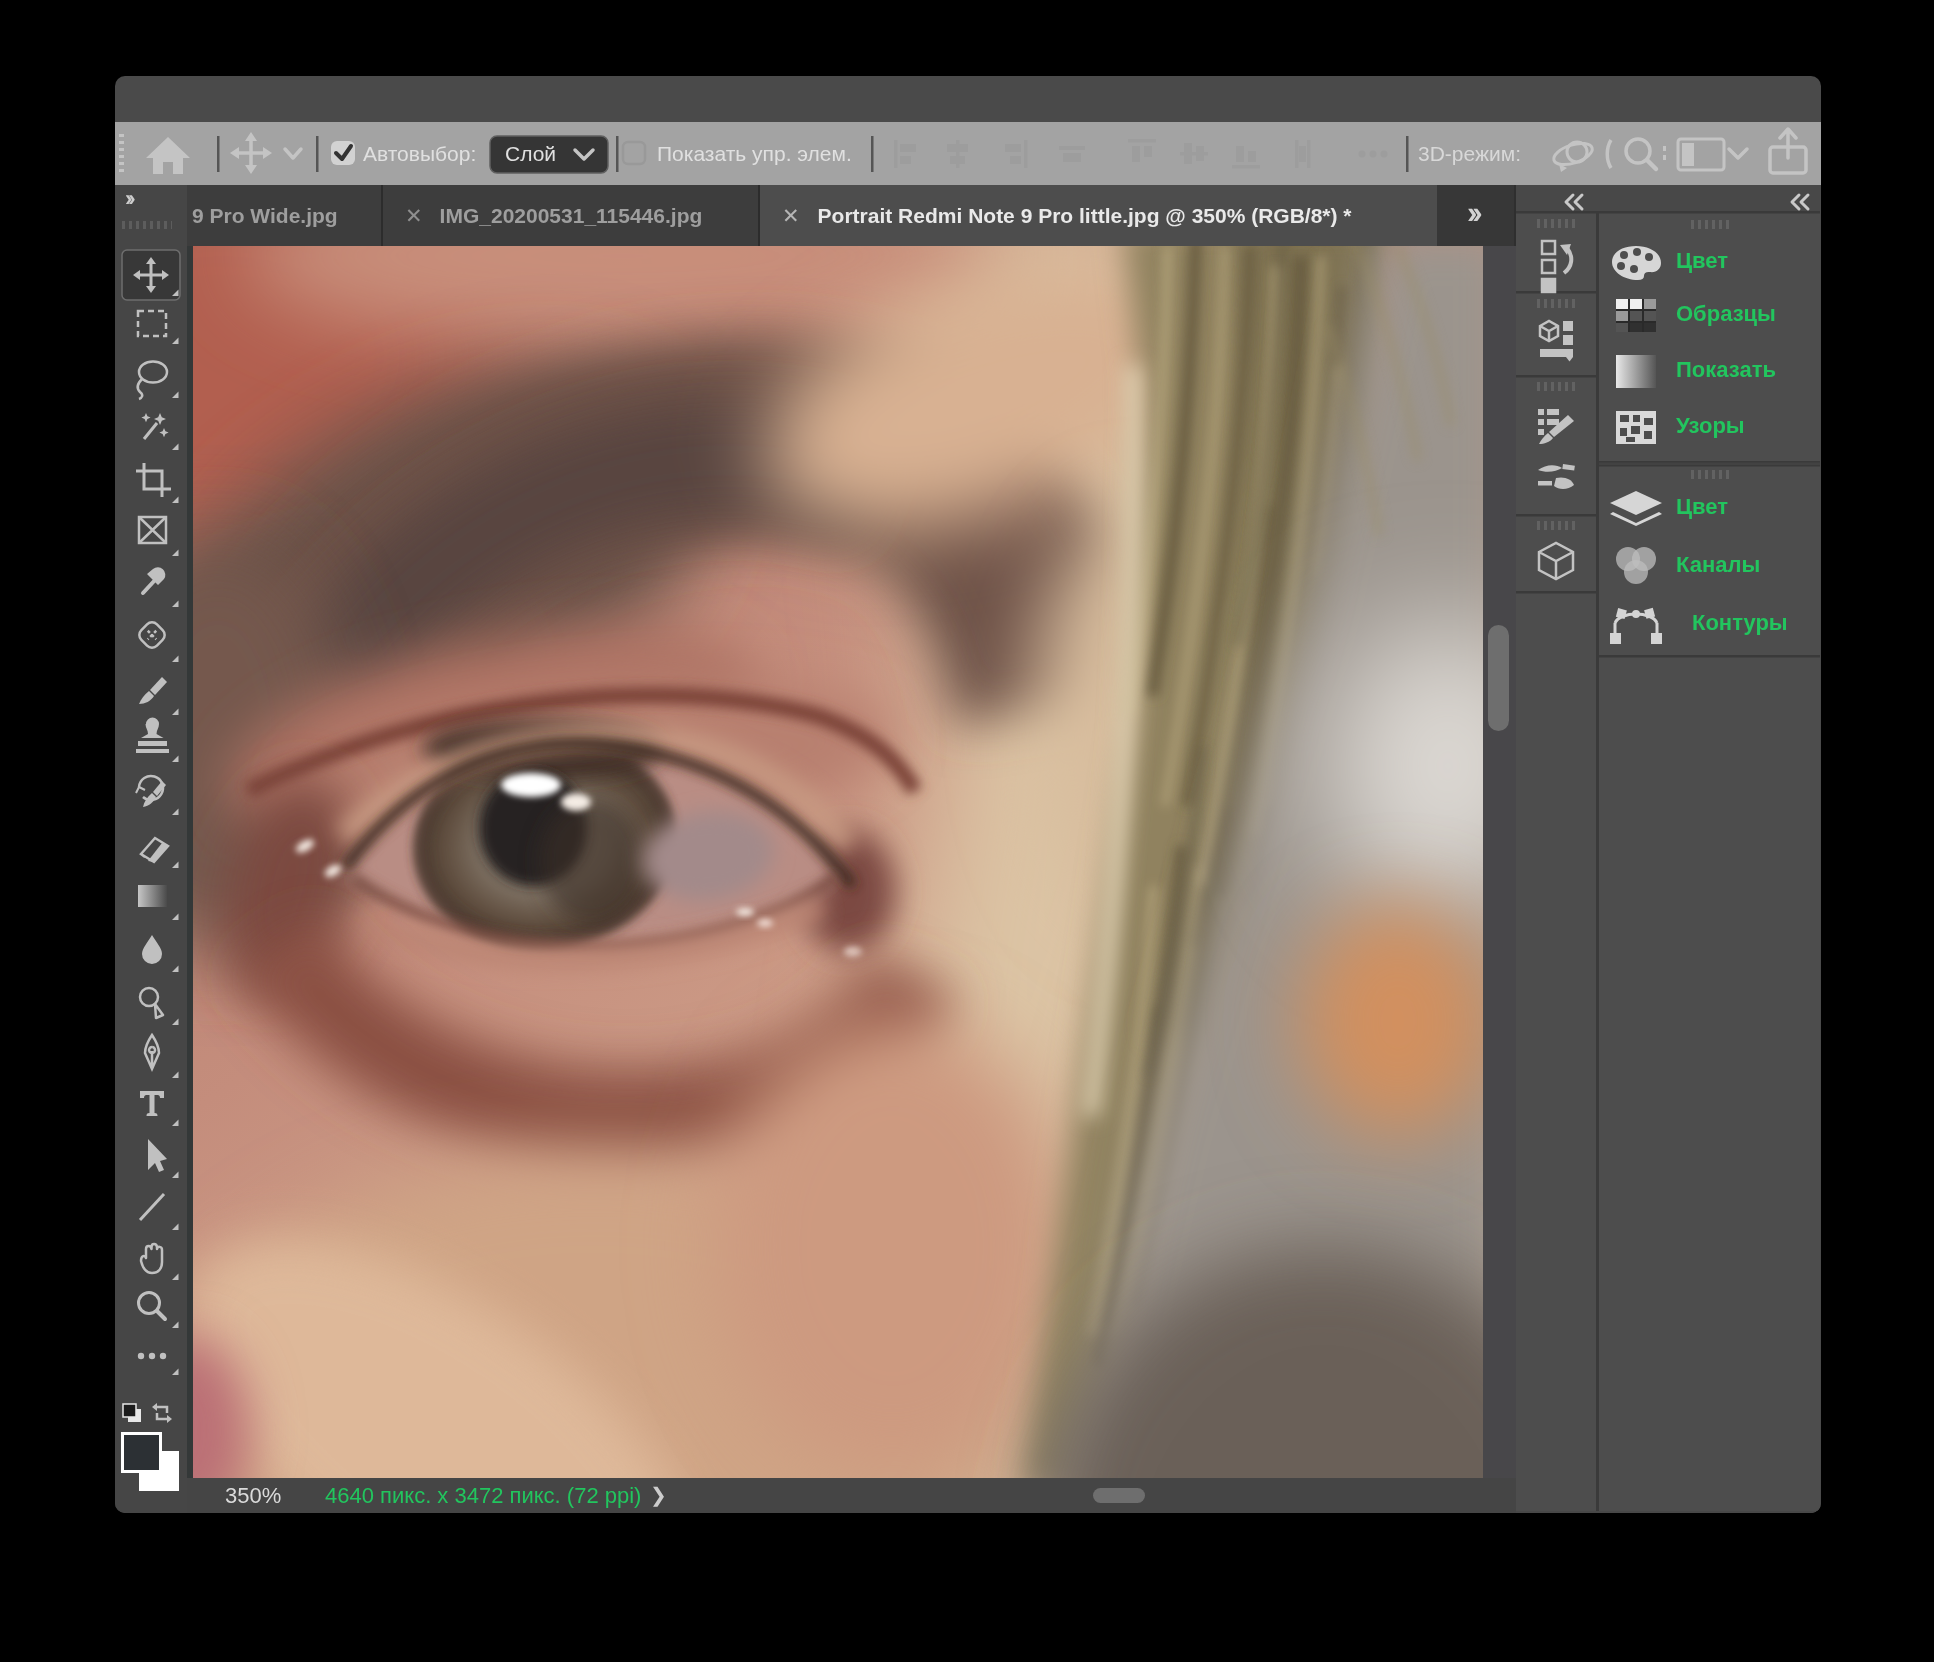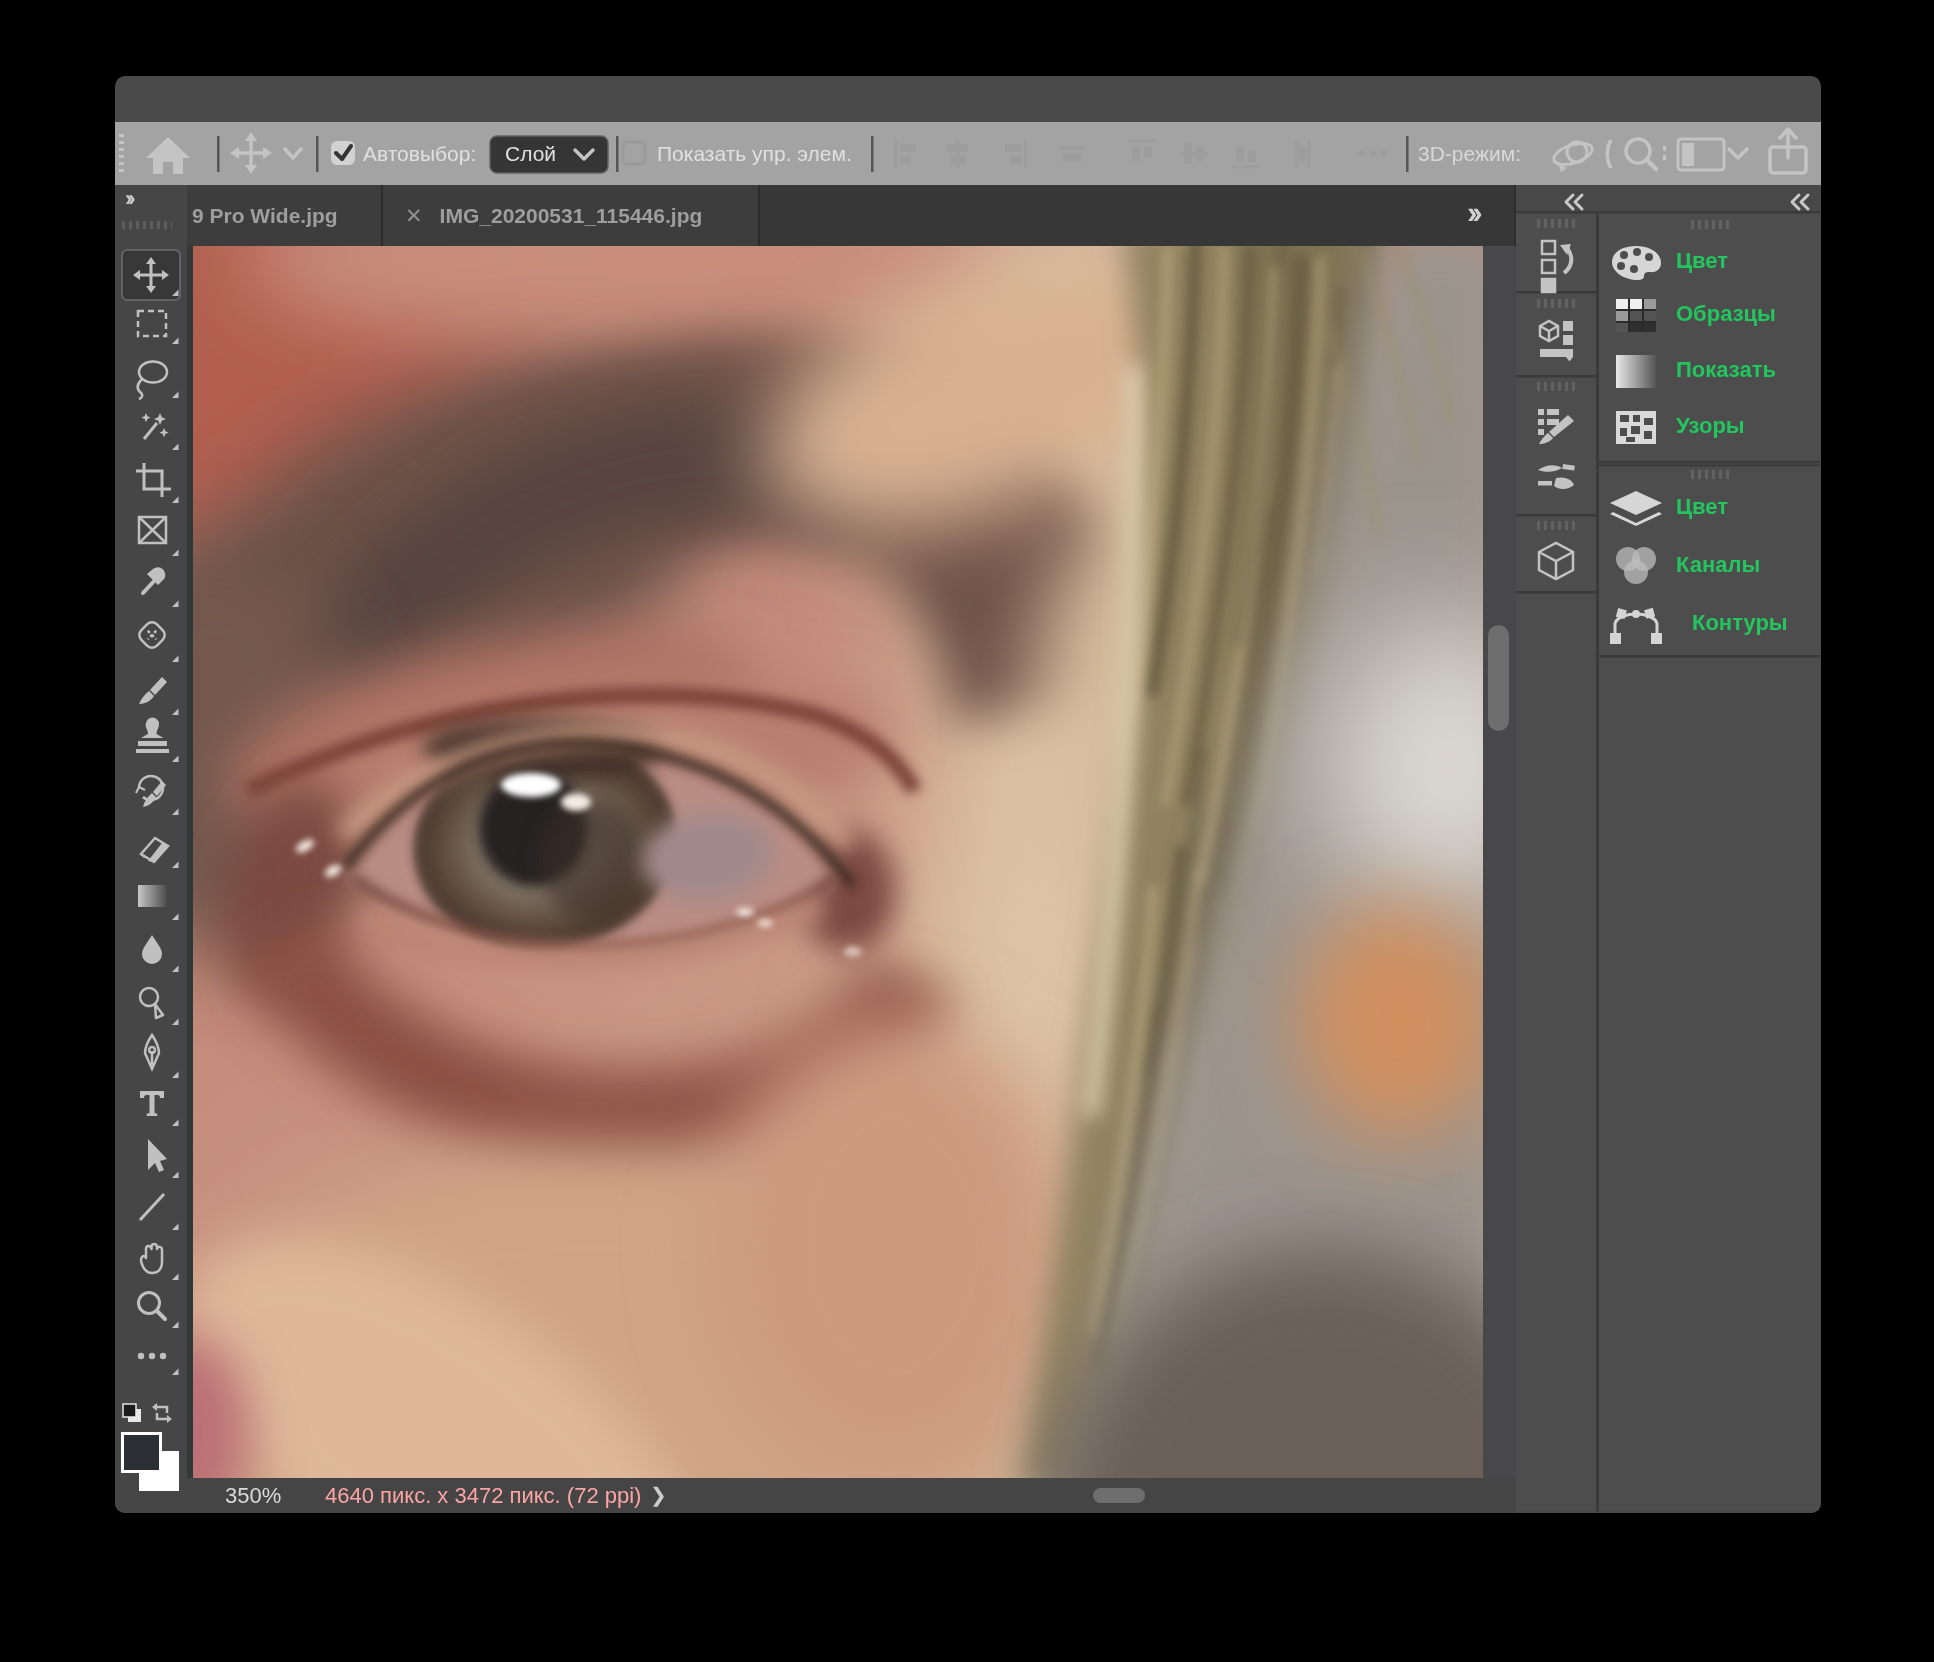--- a/index.html
+++ b/index.html
@@ -124,20 +124,21 @@
           <rect x="1548" y="33" width="3" height="5"></rect>
         </g>
   </svg>
   </div>
 
   <div id="tabbar">
     <div class="tab" style="left:72px;width:194px;background:#3d3d3d;"><span style="margin-left:5px;">9 Pro Wide.jpg</span></div>
     <div style="position:absolute;left:266px;top:0;width:2px;height:62px;background:#2c2c2c;"></div>
     <div class="tab" style="left:268px;width:375px;background:#3d3d3d;"><span style="margin-left:22px;color:#8f8f8f;font-weight:normal;">✕</span><span style="margin-left:17px;">IMG_20200531_115446.jpg</span></div>
     <div style="position:absolute;left:643px;top:0;width:2px;height:62px;background:#2c2c2c;"></div>
+    <div class="tab" style="left:645px;width:677px;background:#4d4d4d;color:#e9e9e9;"><span style="margin-left:22px;color:#b5b5b5;font-weight:normal;">✕</span><span style="margin-left:18px;">Portrait Redmi Note 9 Pro little.jpg @ 350% (RGB/8*) *</span></div>
     <div style="position:absolute;left:1352px;top:0;width:60px;height:62px;line-height:56px;color:#d2d2d2;font-size:31px;font-weight:bold;letter-spacing:-5px;">››</div>
     <div style="position:absolute;left:1399px;top:0;width:3px;height:62px;background:#2f2f2f;"></div>
   </div>
 
   <div id="toolspanel">
   <div style="position:absolute;left:10px;top:1px;color:#cccccc;font-size:22px;font-weight:bold;letter-spacing:-4px;">››</div>
   <div style="position:absolute;left:7px;top:36px;width:50px;height:8px;background:repeating-linear-gradient(90deg,#5d5d5d 0 3px,transparent 3px 7px);"></div>
   <svg width="72" height="1328" viewBox="0 0 72 1328">
     <defs>
       <linearGradient id="gtool" x1="0" y1="0" x2="1" y2="0">
@@ -391,21 +392,21 @@
     </g>
   </svg>
   </div>
 
   <div id="vscroll">
     <div style="position:absolute;left:5px;top:379px;width:21px;height:106px;border-radius:11px;background:#6e6e6e;"></div>
   </div>
 
   <div id="statusbar">
     <div style="position:absolute;left:38px;top:0;height:35px;line-height:35px;font-size:22px;color:#dadada;">350%</div>
-    <div style="position:absolute;left:138px;top:0;height:35px;line-height:35px;font-size:22px;color:#fca5a5;">4640 пикс. x 3472 пикс. (72 ppi)</div>
+    <div style="position:absolute;left:138px;top:0;height:35px;line-height:35px;font-size:22px;color:#22c55e;">4640 пикс. x 3472 пикс. (72 ppi)</div>
     <div style="position:absolute;left:463px;top:0;height:35px;line-height:35px;font-size:20px;color:#cccccc;">❯</div>
     <div style="position:absolute;left:906px;top:10px;width:52px;height:15px;border-radius:8px;background:#6e6e6e;"></div>
   </div>
 
   <div id="panelarea">
   <svg width="304" height="1328" viewBox="0 0 304 1328">
     <rect x="0" y="0" width="304" height="1328" fill="#484848"></rect>
     <rect x="0" y="28" width="80" height="1298" fill="#4d4d4d"></rect>
     <rect x="83" y="28" width="221" height="1298" fill="#4d4d4d"></rect>
     <g fill="#3a3a3a">

